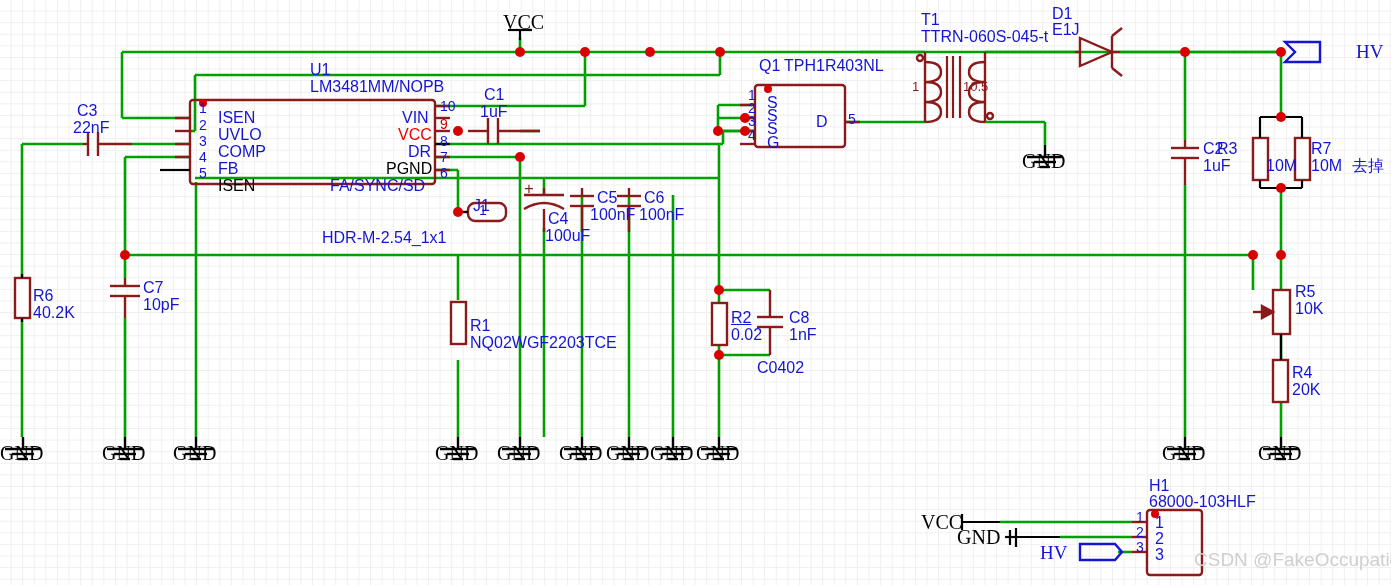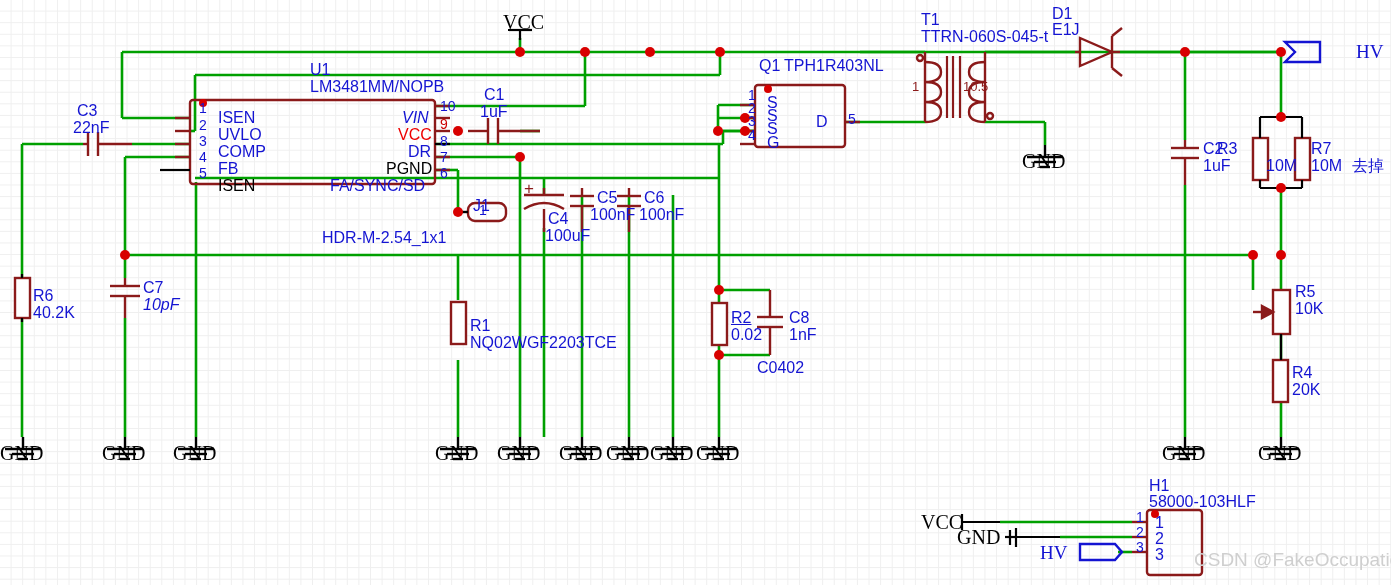--- a/index.html
+++ b/index.html
@@ -308,21 +308,21 @@
 <div class="lbl pinname" style="left:218px;top:110px;">ISEN</div>
 <div class="lbl pinname" style="left:218px;top:127px;">UVLO</div>
 <div class="lbl pinname" style="left:218px;top:144px;">COMP</div>
 <div class="lbl pinname" style="left:218px;top:161px;">FB</div>
 <div class="lbl pinnameblk" style="left:218px;top:178px;">ISEN</div>
 <div class="lbl pinnum" style="left:440px;top:99px;">10</div>
 <div class="lbl pinnumr" style="left:440px;top:117px;">9</div>
 <div class="lbl pinnum" style="left:440px;top:134px;">8</div>
 <div class="lbl pinnum" style="left:440px;top:150px;">7</div>
 <div class="lbl pinnum" style="left:440px;top:166px;">6</div>
-<div class="lbl pinname" style="left:402px;top:110px;font-style:italic;">VIN</div>
+<div class="lbl pinname" style="left:402px;top:110px;">VIN</div>
 <div class="lbl pinnamered" style="left:398px;top:127px;">VCC</div>
 <div class="lbl pinname" style="left:408px;top:144px;">DR</div>
 <div class="lbl pinnameblk" style="left:386px;top:161px;">PGND</div>
 <div class="lbl pinname" style="left:330px;top:178px;">FA/SYNC/SD</div>
 
 <div class="lbl bluelbl" style="left:759px;top:58px;">Q1</div>
 <div class="lbl bluelbl" style="left:784px;top:58px;">TPH1R403NL</div>
 <div class="lbl pinnum" style="left:748px;top:88px;">1</div>
 <div class="lbl pinnum" style="left:748px;top:101px;">2</div>
 <div class="lbl pinnum" style="left:748px;top:114px;">3</div>
@@ -342,21 +342,21 @@
 <div class="lbl bluelbl" style="left:1052px;top:6px;">D1</div>
 <div class="lbl bluelbl" style="left:1052px;top:22px;">E1J</div>
 
 <div class="lbl portlbl" style="left:1356px;top:42px;">HV</div>
 
 <div class="lbl bluelbl" style="left:77px;top:103px;">C3</div>
 <div class="lbl bluelbl" style="left:73px;top:120px;">22nF</div>
 <div class="lbl bluelbl" style="left:33px;top:288px;">R6</div>
 <div class="lbl bluelbl" style="left:33px;top:305px;">40.2K</div>
 <div class="lbl bluelbl" style="left:143px;top:280px;">C7</div>
-<div class="lbl bluelbl" style="left:143px;top:297px;font-style:italic;">10pF</div>
+<div class="lbl bluelbl" style="left:143px;top:297px;">10pF</div>
 
 <div class="lbl bluelbl" style="left:484px;top:87px;">C1</div>
 <div class="lbl bluelbl" style="left:480px;top:104px;">1uF</div>
 
 <div class="lbl bluelbl" style="left:473px;top:198px;">J1</div>
 <div class="lbl bluelbl" style="left:479px;top:203px;font-size:14px;">1</div>
 <div class="lbl bluelbl" style="left:322px;top:230px;">HDR-M-2.54_1x1</div>
 
 <div class="lbl bluelbl" style="left:548px;top:211px;">C4</div>
 <div class="lbl bluelbl" style="left:545px;top:228px;">100uF</div>
@@ -381,21 +381,21 @@
 <div class="lbl bluelbl" style="left:1266px;top:158px;">10M</div>
 <div class="lbl bluelbl" style="left:1311px;top:141px;">R7</div>
 <div class="lbl bluelbl" style="left:1311px;top:158px;">10M</div>
 <div class="lbl cjk" style="left:1352px;top:158px;">去掉</div>
 <div class="lbl bluelbl" style="left:1295px;top:284px;">R5</div>
 <div class="lbl bluelbl" style="left:1295px;top:301px;">10K</div>
 <div class="lbl bluelbl" style="left:1292px;top:365px;">R4</div>
 <div class="lbl bluelbl" style="left:1292px;top:382px;">20K</div>
 
 <div class="lbl bluelbl" style="left:1149px;top:478px;">H1</div>
-<div class="lbl bluelbl" style="left:1149px;top:494px;">58000-103HLF</div>
+<div class="lbl bluelbl" style="left:1149px;top:494px;">68000-103HLF</div>
 <div class="lbl pinnum" style="left:1136px;top:510px;">1</div>
 <div class="lbl pinnum" style="left:1136px;top:525px;">2</div>
 <div class="lbl pinnum" style="left:1136px;top:540px;">3</div>
 <div class="lbl pinname" style="left:1155px;top:515px;">1</div>
 <div class="lbl pinname" style="left:1155px;top:531px;">2</div>
 <div class="lbl pinname" style="left:1155px;top:547px;">3</div>
 <div class="lbl netlbl" style="left:921px;top:512px;">VCC</div>
 <div class="lbl netlbl" style="left:957px;top:527px;">GND</div>
 <div class="lbl portlbl" style="left:1040px;top:543px;">HV</div>
 

